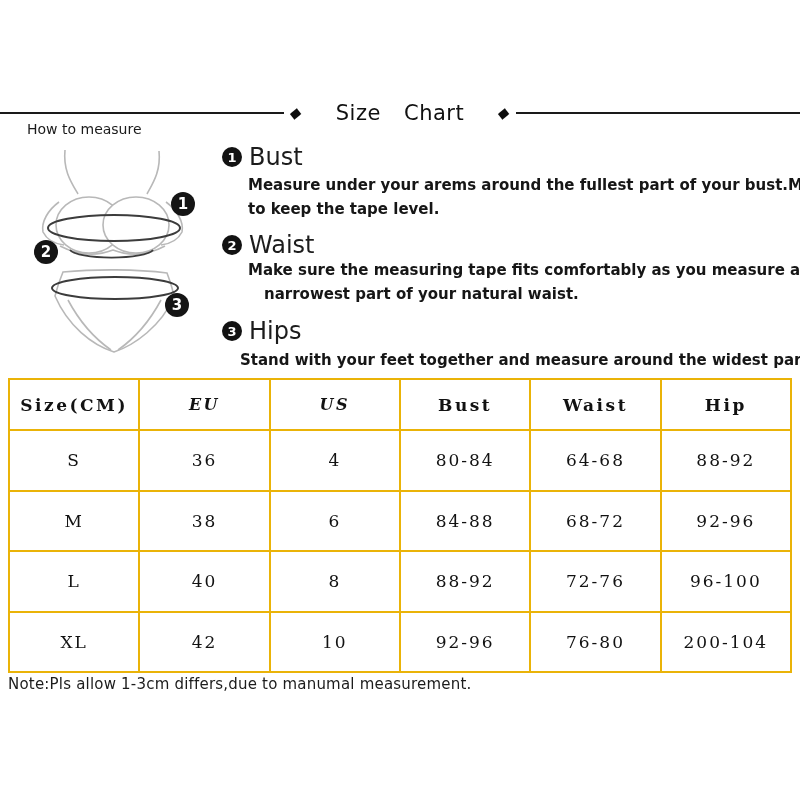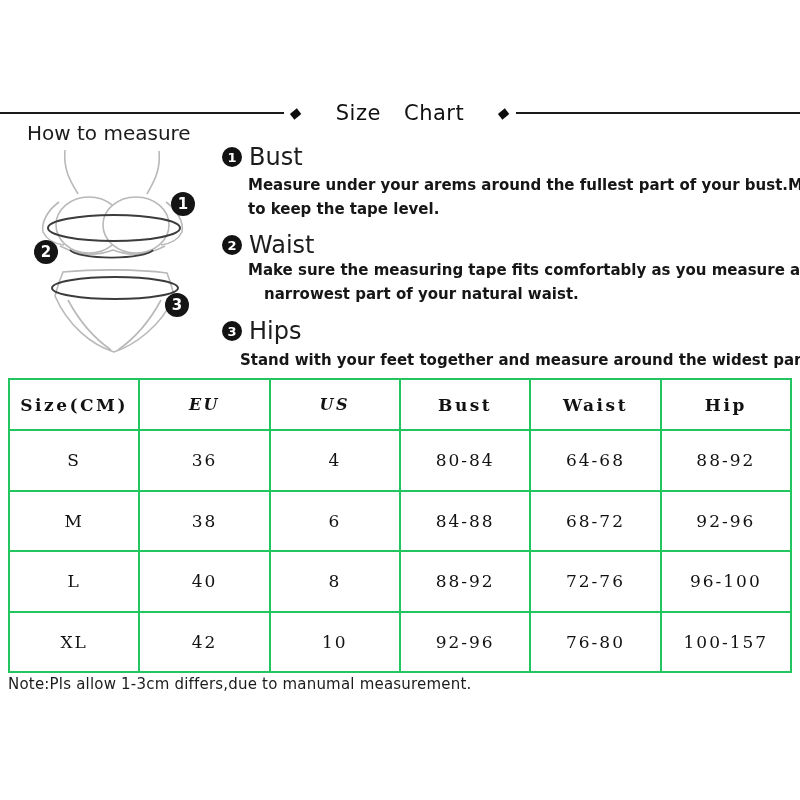--- a/index.html
+++ b/index.html
@@ -9,21 +9,21 @@
     overflow:hidden;
   }
   
   .title-band{position:absolute;top:99px;left:0;right:0;height:28px;display:flex;align-items:center;}
   .title-band .rule{flex:1;height:2px;background:#1a1a1a;}
   .title-band .diamond{font-size:15px;color:#0c0c0c;line-height:1;transform:skewX(-12deg);}
   .title-band .diamond.left{margin:0 34px 0 6px;}
   .title-band .diamond.right{margin:0 6px 0 34px;}
   .title-band .title-text{font-size:21px;color:#101010;word-spacing:16px;letter-spacing:0.5px;}
   
-  .htm-heading{position:absolute;left:27px;top:121px;font-size:20px;color:#1b1b1b;}
+  .htm-heading{position:absolute;left:27px;top:121px;font-size:14px;color:#1b1b1b;}
   .figure-wrap{position:absolute;left:15px;top:140px;width:200px;height:245px;}
   
   .section{position:absolute;left:222px;width:576px;}
   #sec-bust{top:144px;}
   #sec-waist{top:232px;}
   #sec-hips{top:318px;}
   .sec-head{display:flex;align-items:center;gap:7px;}
   .num-badge{
     width:20px;height:20px;border-radius:50%;background:#121212;color:#fff;
     display:inline-flex;align-items:center;justify-content:center;
@@ -35,21 +35,21 @@
   #sec-waist .desc{margin-top:0;}
   #sec-waist .line2{margin-left:16px;}
   #sec-hips .desc{margin-left:18px;margin-top:4px;}
   
   .size-table{
     position:absolute;left:8px;top:378px;width:784px;height:295px;
     border-collapse:collapse;table-layout:fixed;
     font-family:"DejaVu Serif","Liberation Serif",serif;
   }
   .size-table th,.size-table td{
-    border:2px solid #22c55e;text-align:center;vertical-align:middle;
+    border:2px solid #eab308;text-align:center;vertical-align:middle;
     font-size:17px;letter-spacing:2px;color:#121212;font-weight:normal;
     height:49px;padding:0;
   }
   .size-table th{font-weight:bold;letter-spacing:2.5px;}
   .size-table th:nth-child(2),.size-table th:nth-child(3){font-size:16px;font-style:italic;}
   
   .note{position:absolute;left:8px;top:675px;font-size:15px;color:#1c1c1c;letter-spacing:0.2px;}
   
   .garment{fill:none;stroke:#b8b8b8;stroke-width:1.6;}
   .garment-fill{fill:#ffffff;stroke:#b8b8b8;stroke-width:1.6;}
@@ -175,18 +175,18 @@
         <td>88-92</td>
         <td>72-76</td>
         <td>96-100</td>
       </tr>
       <tr>
         <td>XL</td>
         <td>42</td>
         <td>10</td>
         <td>92-96</td>
         <td>76-80</td>
-        <td>100-157</td>
+        <td>200-104</td>
       </tr>
     </tbody>
 </table>
 
 <div class="note">Note:Pls allow 1-3cm differs,due to manumal measurement.</div>
 
 </body></html>

